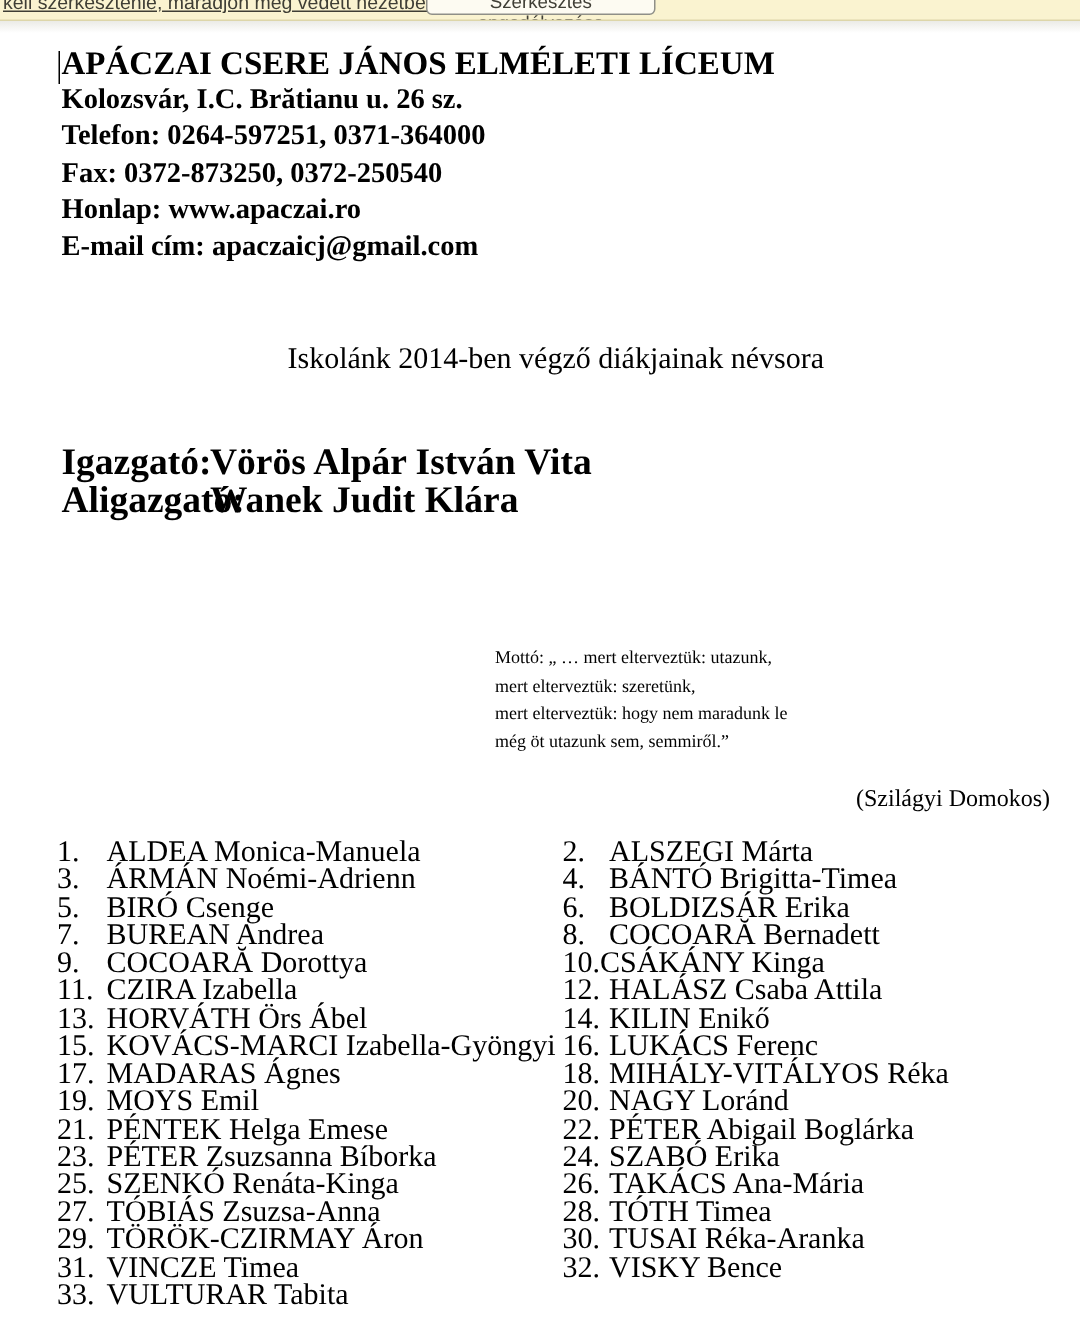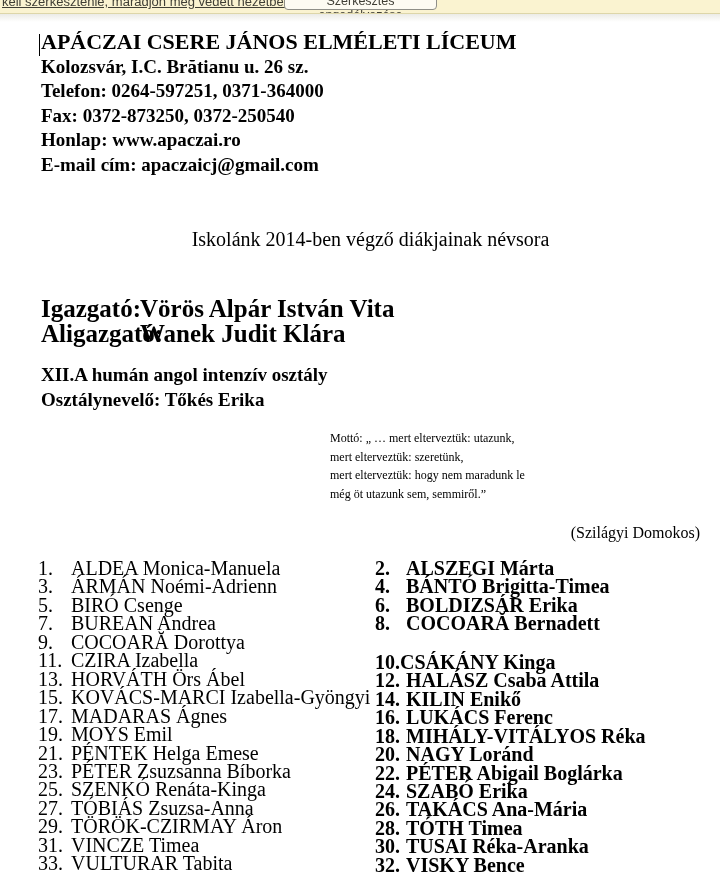--- a/index.html
+++ b/index.html
@@ -61,24 +61,24 @@
   .motto .cont { }
   .attribution {
     position:absolute; left:41px; top:524px; width:659px;
     text-align:right; font-size:16px;
   }
   .students {
     position:absolute; top:559px;
     font-size:20px; line-height:18.45px; white-space:nowrap;
   }
   .col-left  { left:38px; }
-  .col-right { left:375px;font-weight:bold; }
+  .col-right { left:375px; }
   .col-left  .num { display:inline-block; min-width:33px; }
   .col-right .num { display:inline-block; min-width:31px; }
-  .students .row.tight .num { min-width:0;margin-top:20px; }
+  .students .row.tight .num { min-width:0; }
 </style>
 </head>
 <body>
 
 <div class="page">
 
   <div class="banner">
     <span class="banner-msg">kell szerkesztenie, maradjon meg védett nézetben.</span>
     <button class="banner-btn">Szerkesztés engedélyezése</button>
   </div>
@@ -99,24 +99,20 @@
 
   <div class="admin">
     <div>
       <span class="label">Igazgató:</span><span>Vörös Alpár István Vita</span>
     </div>
     <div>
       <span class="label">Aligazgató:</span><span>Wanek Judit Klára</span>
     </div>
   </div>
 
-  <div class="class-info">
-    <div>XII.A humán angol intenzív osztály</div>
-    <div>Osztálynevelő: Tőkés Erika</div>
-  </div>
 
   <div class="motto">
     <div>Mottó: „ … mert elterveztük: utazunk,</div>
     <div class="cont">mert elterveztük: szeretünk,</div>
     <div class="cont">mert elterveztük: hogy nem maradunk le</div>
     <div class="cont">még öt utazunk sem, semmiről.”</div>
   </div>
 
   <div class="attribution">(Szilágyi Domokos)</div>
 

